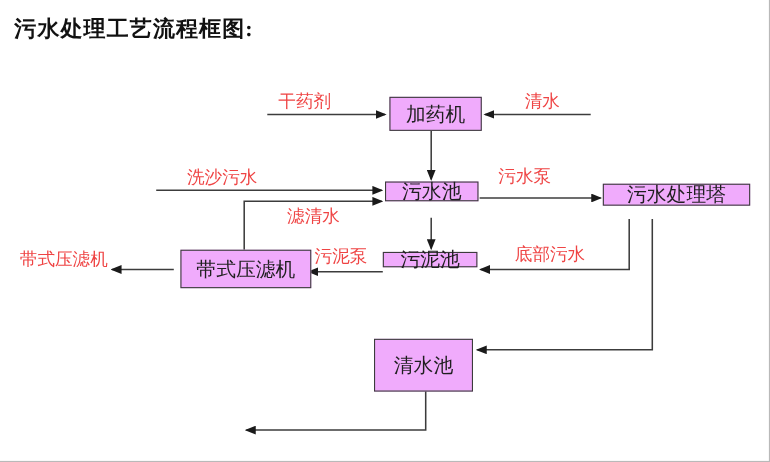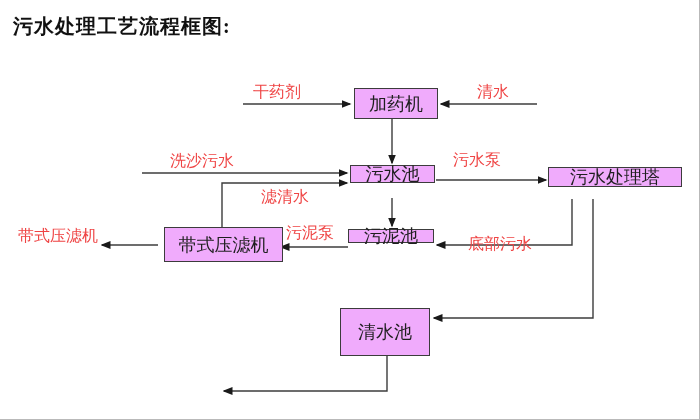--- a/index.html
+++ b/index.html
@@ -71,16 +71,16 @@
   <div class="node" style="left:340px;top:308px;width:90px;height:48px">
     <span>清水池</span>
   </div>
 
   <div class="flabel" style="left:253px;top:82px">干药剂</div>
   <div class="flabel" style="left:477px;top:82px">清水</div>
   <div class="flabel" style="left:170px;top:151px">洗沙污水</div>
   <div class="flabel" style="left:261px;top:187px">滤清水</div>
   <div class="flabel" style="left:453px;top:150px">污水泵</div>
   <div class="flabel" style="left:286px;top:223px">污泥泵</div>
-  <div class="flabel" style="left:468px;top:234px">底部污水</div>
+  <div class="flabel" style="left:468px;top:221px">底部污水</div>
   <div class="flabel" style="left:18px;top:226px">带式压滤机</div>
 
 </div>
 
 </body></html>

